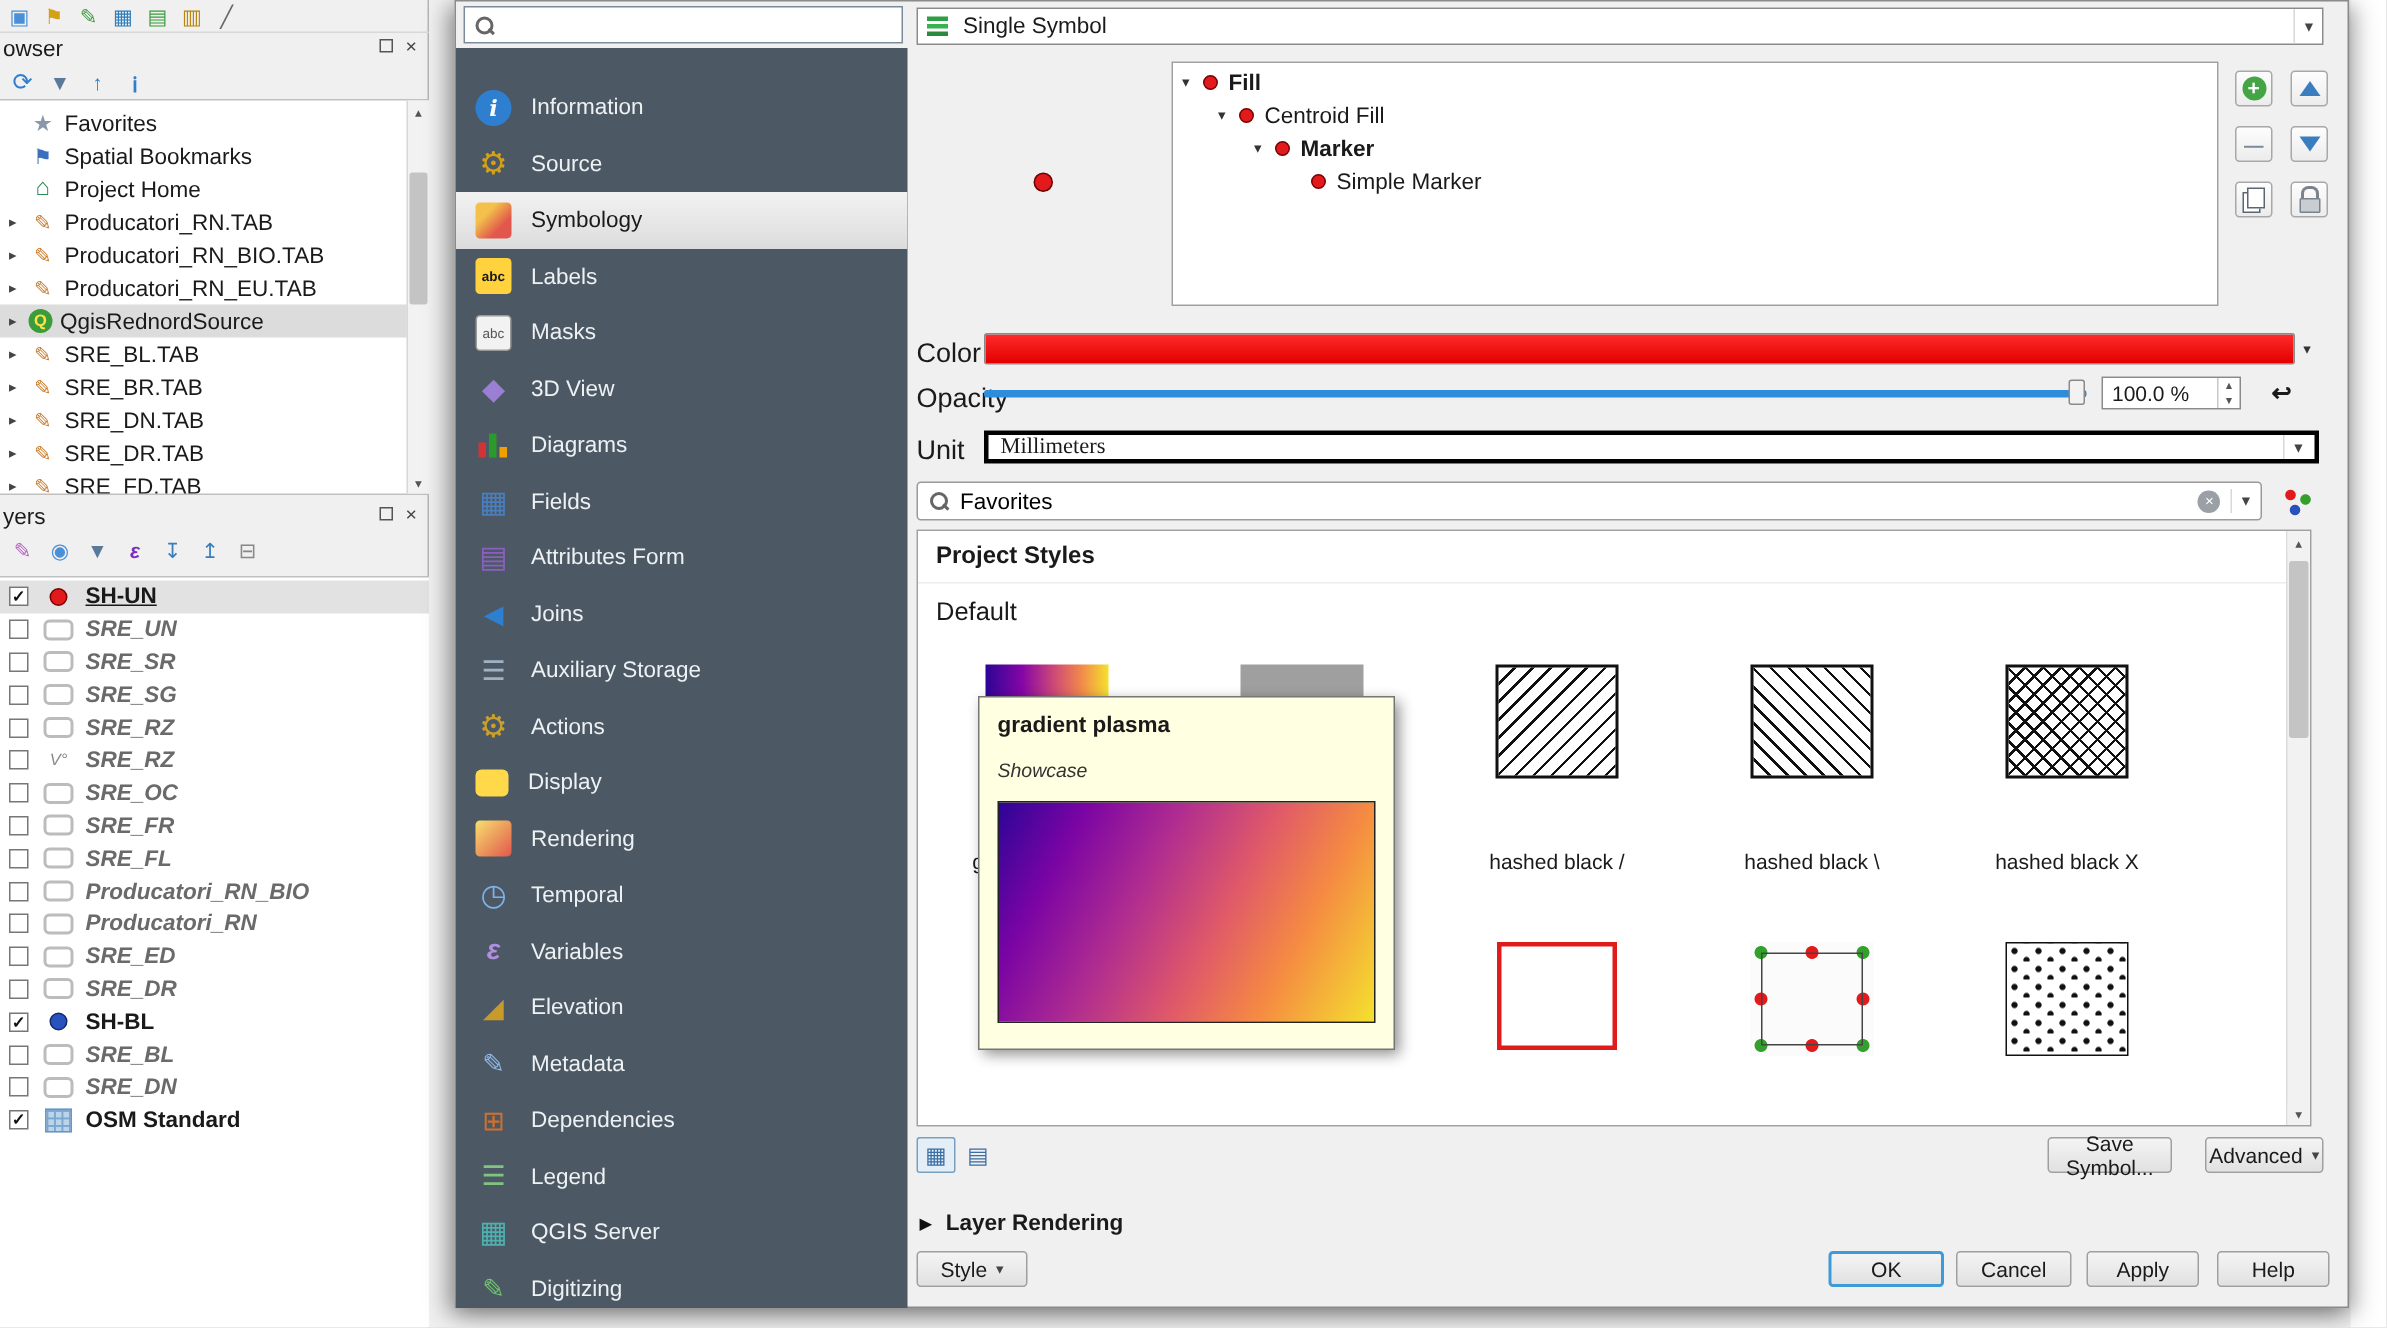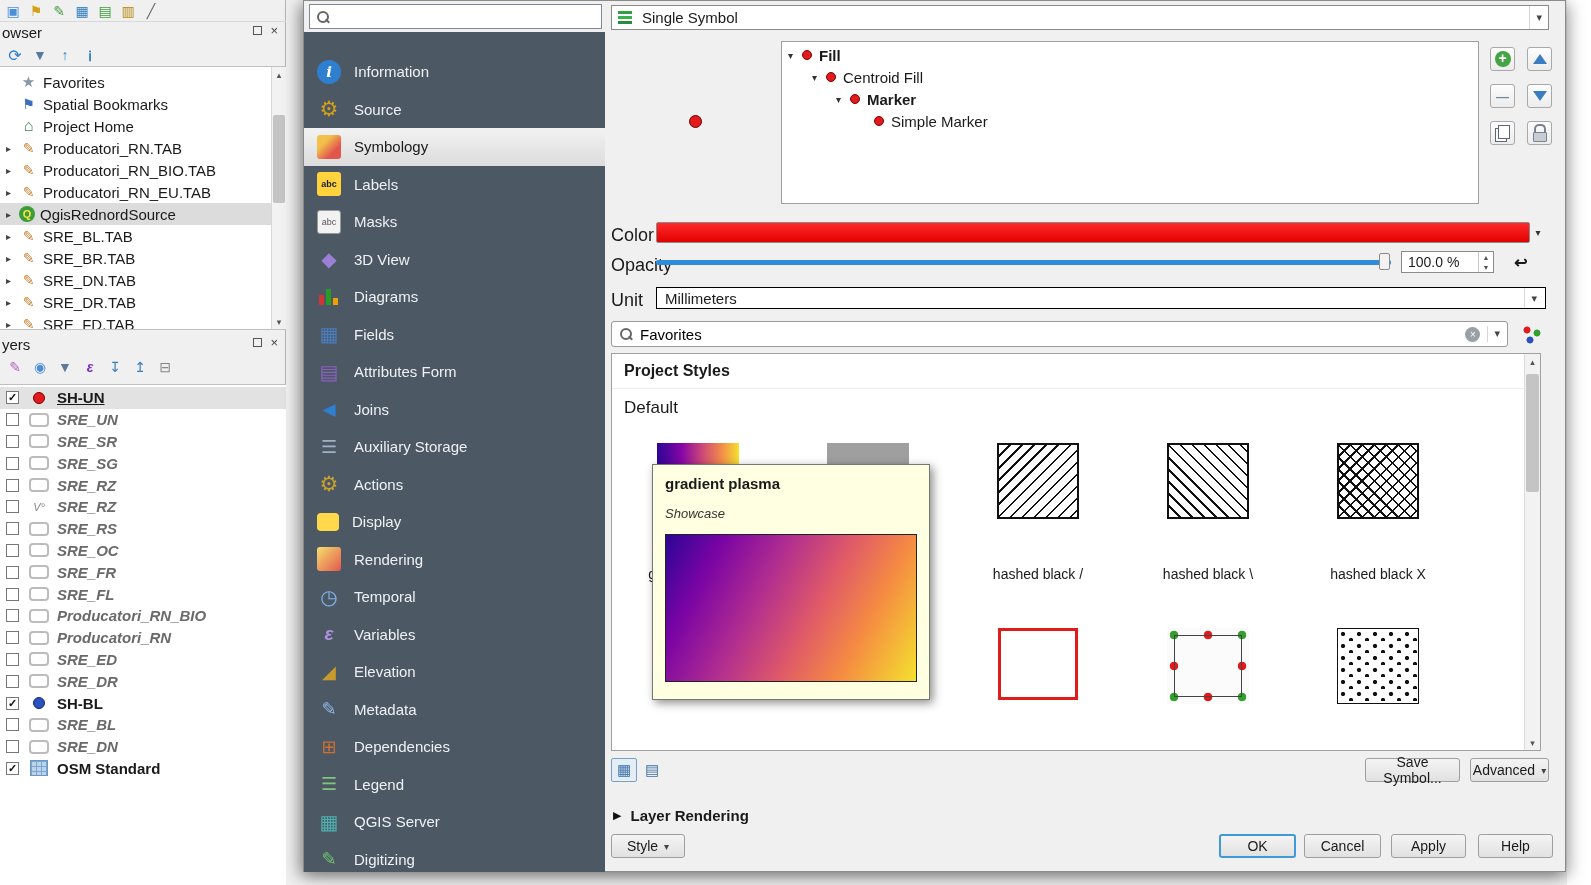--- a/index.html
+++ b/index.html
@@ -160,21 +160,21 @@
 
   .slider { position:absolute; left:51px; top:252px; width:735px; height:18px;}
   .slider .track { position:absolute; left:0; right:0; top:7px; height:5px; background:#2d8ddc; border-radius:2px;}
   .slider .handle { position:absolute; right:1px; top:0; width:11px; height:17px; background:#f2f2f2; border:1px solid #8a8a8a; border-radius:2px;}
   .spin { position:absolute; left:796px; top:250px; width:93px; height:22px; background:#fff; border:1px solid #8a8a8a; display:flex; align-items:center;}
   .spin .val { padding-left:6px; font-size:14px; flex:1;}
   .spin .arrows { width:15px; height:100%; border-left:1px solid #c8c8c8; display:flex; flex-direction:column;}
   .spin .arrows span { flex:1; display:flex; align-items:center; justify-content:center; font-size:7px; color:#555;}
   .dd-override { position:absolute; left:905px; top:250px; width:22px; height:22px; display:flex; align-items:center; justify-content:center; font-size:16px; color:#1a1a1a; font-weight:bold;}
 
-  .unit-combo { position:absolute; left:51px; top:286px; width:890px; height:22px; background:#fff; border:1px solid #000000; display:flex; align-items:center; padding:0 8px; font-size:15px;}
+  .unit-combo { position:absolute; left:51px; top:286px; width:890px; height:22px; background:#fff; border:3px solid #000000; display:flex; align-items:center; padding:0 8px; font-size:15px;font-family:Liberation Serif, serif;}
 
   .fav-bar { position:absolute; left:6px; top:320px; width:897px; height:26px; background:#fff; border:1px solid #9a9a9a; border-radius:3px; display:flex; align-items:center; gap:7px; padding:0 7px;}
   .clear-btn { width:15px; height:15px; border-radius:50%; background:#9aa0a6; color:#fff; font-size:10px; line-height:15px; text-align:center; margin-left:auto;}
   .fav-caret { color:#444; font-size:11px; padding-left:6px; border-left:1px solid #d8d8d8; height:70%; display:flex; align-items:center;}
   .sm-icon { position:absolute; left:915px; top:322px; width:24px; height:24px;
     background-image:radial-gradient(circle at 7px 7px,#e31a1c 3.2px,transparent 3.8px),
                      radial-gradient(circle at 17px 10px,#33a02c 3.2px,transparent 3.8px),
                      radial-gradient(circle at 10px 17px,#2a52be 3.2px,transparent 3.8px);}
 
   .styles-panel { position:absolute; left:6px; top:352px; width:930px; height:398px; background:#fff; border:1px solid #a0a0a0; overflow:hidden;}
@@ -411,25 +411,20 @@
           <span class="lsym sym-gray"></span>
           <span class="lname italic">SRE_RZ</span>
         </div>
 
         <div class="lrow">
           <span class="cb"></span>
           <span class="lsym sym-line"></span>
           <span class="lname italic">SRE_RZ</span>
         </div>
 
-        <div class="lrow">
-          <span class="cb"></span>
-          <span class="lsym sym-gray"></span>
-          <span class="lname italic">SRE_RS</span>
-        </div>
 
         <div class="lrow">
           <span class="cb"></span>
           <span class="lsym sym-gray"></span>
           <span class="lname italic">SRE_OC</span>
         </div>
 
         <div class="lrow">
           <span class="cb"></span>
           <span class="lsym sym-gray"></span>
@@ -761,21 +756,21 @@
         <div class="tree-scroll sp-scroll">
           <span class="scroll-arrow sa-up">▴</span>
           <span class="scroll-thumb sp-thumb"></span>
           <span class="scroll-arrow sa-down">▾</span>
         </div>
       </div>
 
       <div class="view-btn pressed" style="left:6px;">▦</div>
       <div class="view-btn" style="left:34px;">▤</div>
 
-      <button class="btn abs" style="left:760px; top:757px; width:95px; height:24px;">
+      <button class="btn abs" style="left:760px; top:757px; width:83px; height:24px;">
         <span>Save Symbol...</span>
       </button>
       <button class="btn abs" style="left:865px; top:757px; width:79px; height:24px;">
         <span>Advanced</span>
         <span class="caret-sm">▾</span>
       </button>
 
       <div class="lr-row">
         <span class="lr-arrow">▶</span>
         <span class="lr-label">Layer Rendering</span>

